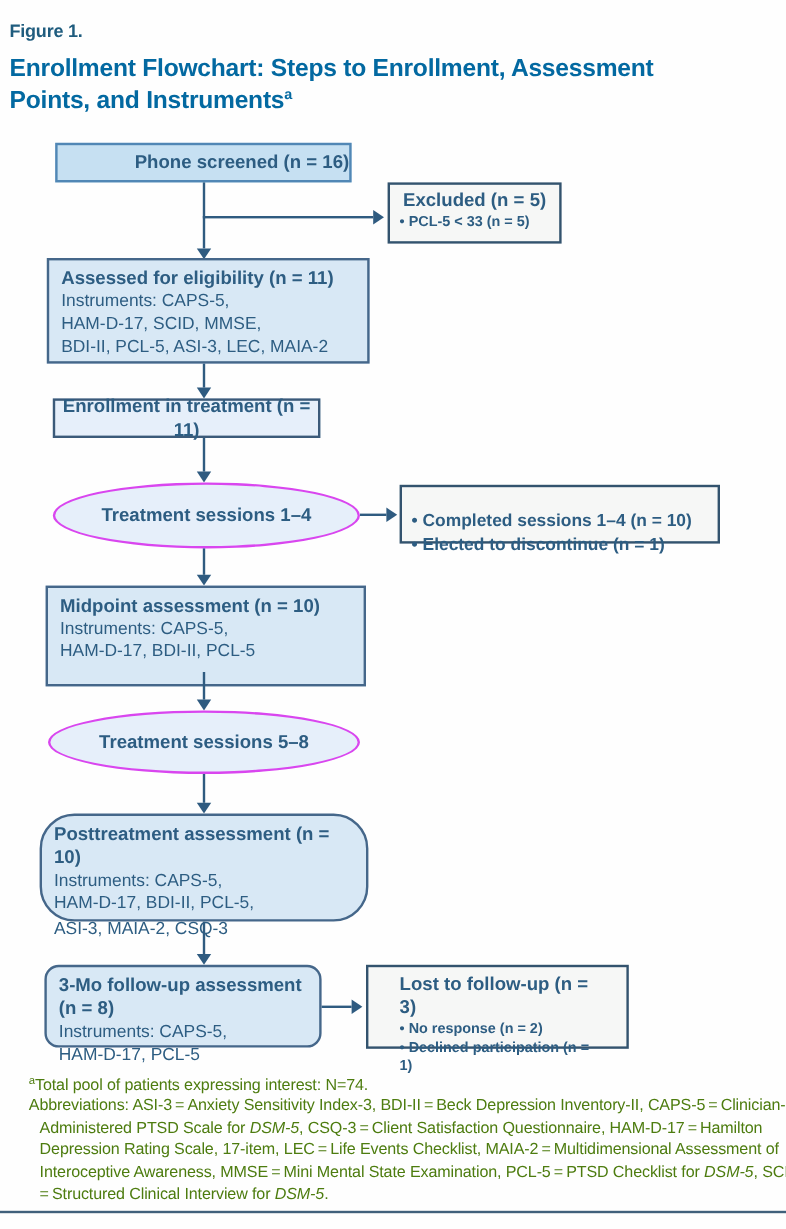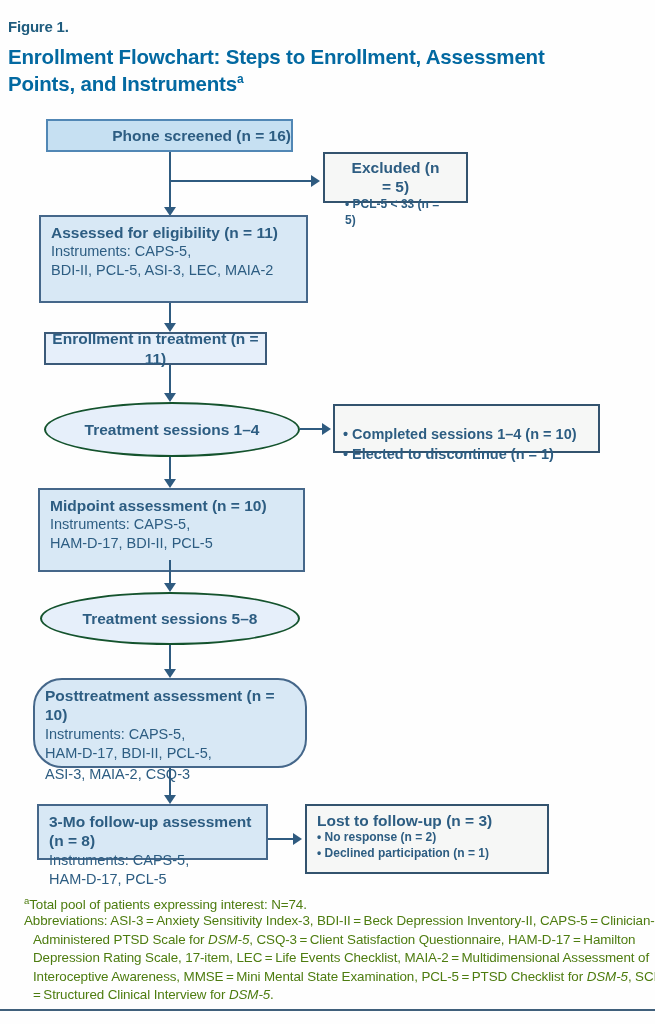--- a/index.html
+++ b/index.html
@@ -10,21 +10,21 @@
              color:#1f5c7e;letter-spacing:-0.2px;}
   .fig-title{position:absolute;left:8px;top:44px;width:600px;font-size:20.5px;font-weight:bold;
              color:#0369a1;line-height:1.3;letter-spacing:-0.2px;}
   .fig-title sup{font-size:12px;}
 
   .node{position:absolute;box-sizing:border-box;color:#2d5d82;}
   .box-primary{background:#c6e0f2;border:2px solid #5187b5;}
   .box-std{background:#d8e8f5;border:2px solid #45678a;}
   .box-light{background:#e6effa;border:2px solid #3b5a79;}
   .box-side{background:#f6f7f6;border:2px solid #33536e;}
-  .ellipse{background:#e6effa;border:2px solid #14532d;border-radius:50%;
+  .ellipse{background:#e6effa;border:2px solid #d946ef;border-radius:50%;
            display:flex;align-items:center;justify-content:center;}
 
   .t-center{display:flex;align-items:center;justify-content:flex-end;text-align:center;}
   .node .title{font-weight:bold;font-size:15.5px;line-height:1.25;}
   .node .line{font-weight:normal;font-size:14.5px;line-height:1.3;}
   .node .bullet{font-weight:bold;font-size:12px;line-height:1.32;}
   .node .bullet-strong{font-weight:bold;font-size:14.5px;line-height:1.35;}
   .pad{padding:6px 10px;}
 
   .vline{position:absolute;width:2px;background:#2f5b80;}
@@ -52,28 +52,29 @@
 
   <div class="node box-primary t-center" style="left:46px;top:119px;width:247px;height:33px;">
     <div class="title">Phone screened (n = 16)</div>
   </div>
 
   <div class="vline" style="left:169px;top:152px;height:55px;"></div>
   <div class="head-down" style="left:164px;top:207px;"></div>
   <div class="hline" style="left:169px;top:180px;width:142px;"></div>
   <div class="head-right" style="left:311px;top:175px;"></div>
 
-  <div class="node box-side" style="left:323px;top:152px;width:145px;height:51px;padding:4px 20px;">
+  <div class="node box-side" style="left:323px;top:152px;width:145px;height:51px;padding:4px 8px;">
     <div class="title" style="text-align:center;">Excluded (n = 5)</div>
     <div class="bullet">• PCL-5 &lt; 33 (n = 5)</div>
   </div>
 
   <div class="node box-std pad" style="left:39px;top:215px;width:269px;height:88px;">
     <div class="title">Assessed for eligibility (n = 11)</div>
     <div class="line">Instruments: CAPS-5,</div>
+    <div class="line">HAM-D-17, SCID, MMSE,</div>
     <div class="line">BDI-II, PCL-5, ASI-3, LEC, MAIA-2</div>
   </div>
 
   <div class="vline" style="left:169px;top:303px;height:20px;"></div>
   <div class="head-down" style="left:164px;top:323px;"></div>
 
   <div class="node box-light t-center" style="left:44px;top:332px;width:223px;height:33px;">
     <div class="title">Enrollment in treatment (n = 11)</div>
   </div>
 
@@ -114,30 +115,30 @@
   <div class="node box-std pad" style="left:33px;top:678px;width:274px;height:90px;border-radius:29px;">
     <div class="title">Posttreatment assessment (n = 10)</div>
     <div class="line">Instruments: CAPS-5,</div>
     <div class="line">HAM-D-17, BDI-II, PCL-5,</div>
     <div class="line" style="margin-top:3px;">ASI-3, MAIA-2, CSQ-3</div>
   </div>
 
   <div class="vline" style="left:169px;top:768px;height:27px;"></div>
   <div class="head-down" style="left:164px;top:795px;"></div>
 
-  <div class="node box-std pad" style="left:37px;top:804px;width:231px;height:56px;">
+  <div class="node box-std pad" style="left:37px;top:804px;width:231px;height:69px;border-radius:12px;">
     <div class="title">3-Mo follow-up assessment (n = 8)</div>
     <div class="line">Instruments: CAPS-5,</div>
     <div class="line">HAM-D-17, PCL-5</div>
   </div>
 
   <div class="hline" style="left:268px;top:838px;width:25px;"></div>
   <div class="head-right" style="left:293px;top:833px;"></div>
 
-  <div class="node box-side" style="left:305px;top:804px;width:244px;height:70px;padding:5px 10px;">
+  <div class="node box-side" style="left:305px;top:804px;width:219px;height:70px;padding:5px 26px;">
     <div class="title">Lost to follow-up (n = 3)</div>
     <div class="bullet">• No response (n = 2)</div>
     <div class="bullet">• Declined participation (n = 1)</div>
   </div>
 
   <div class="footnote" style="top:894px;"><sup>a</sup><span>Total pool of patients expressing interest: N=74.</span></div>
   <div class="footnote hang" style="top:912px;"><span>Abbreviations: ASI-3 = Anxiety Sensitivity Index-3, BDI-II = Beck Depression Inventory-II, CAPS-5 = Clinician-Administered PTSD Scale for </span><i>DSM-5</i><span>, CSQ-3 = Client Satisfaction Questionnaire, HAM-D-17 = Hamilton Depression Rating Scale, 17-item, LEC = Life Events Checklist, MAIA-2 = Multidimensional Assessment of Interoceptive Awareness, MMSE = Mini Mental State Examination, PCL-5 = PTSD Checklist for </span><i>DSM-5</i><span>, SCID = Structured Clinical Interview for </span><i>DSM-5</i><span>.</span></div>
 
   <div class="bottom-rule"></div>
 </div>

